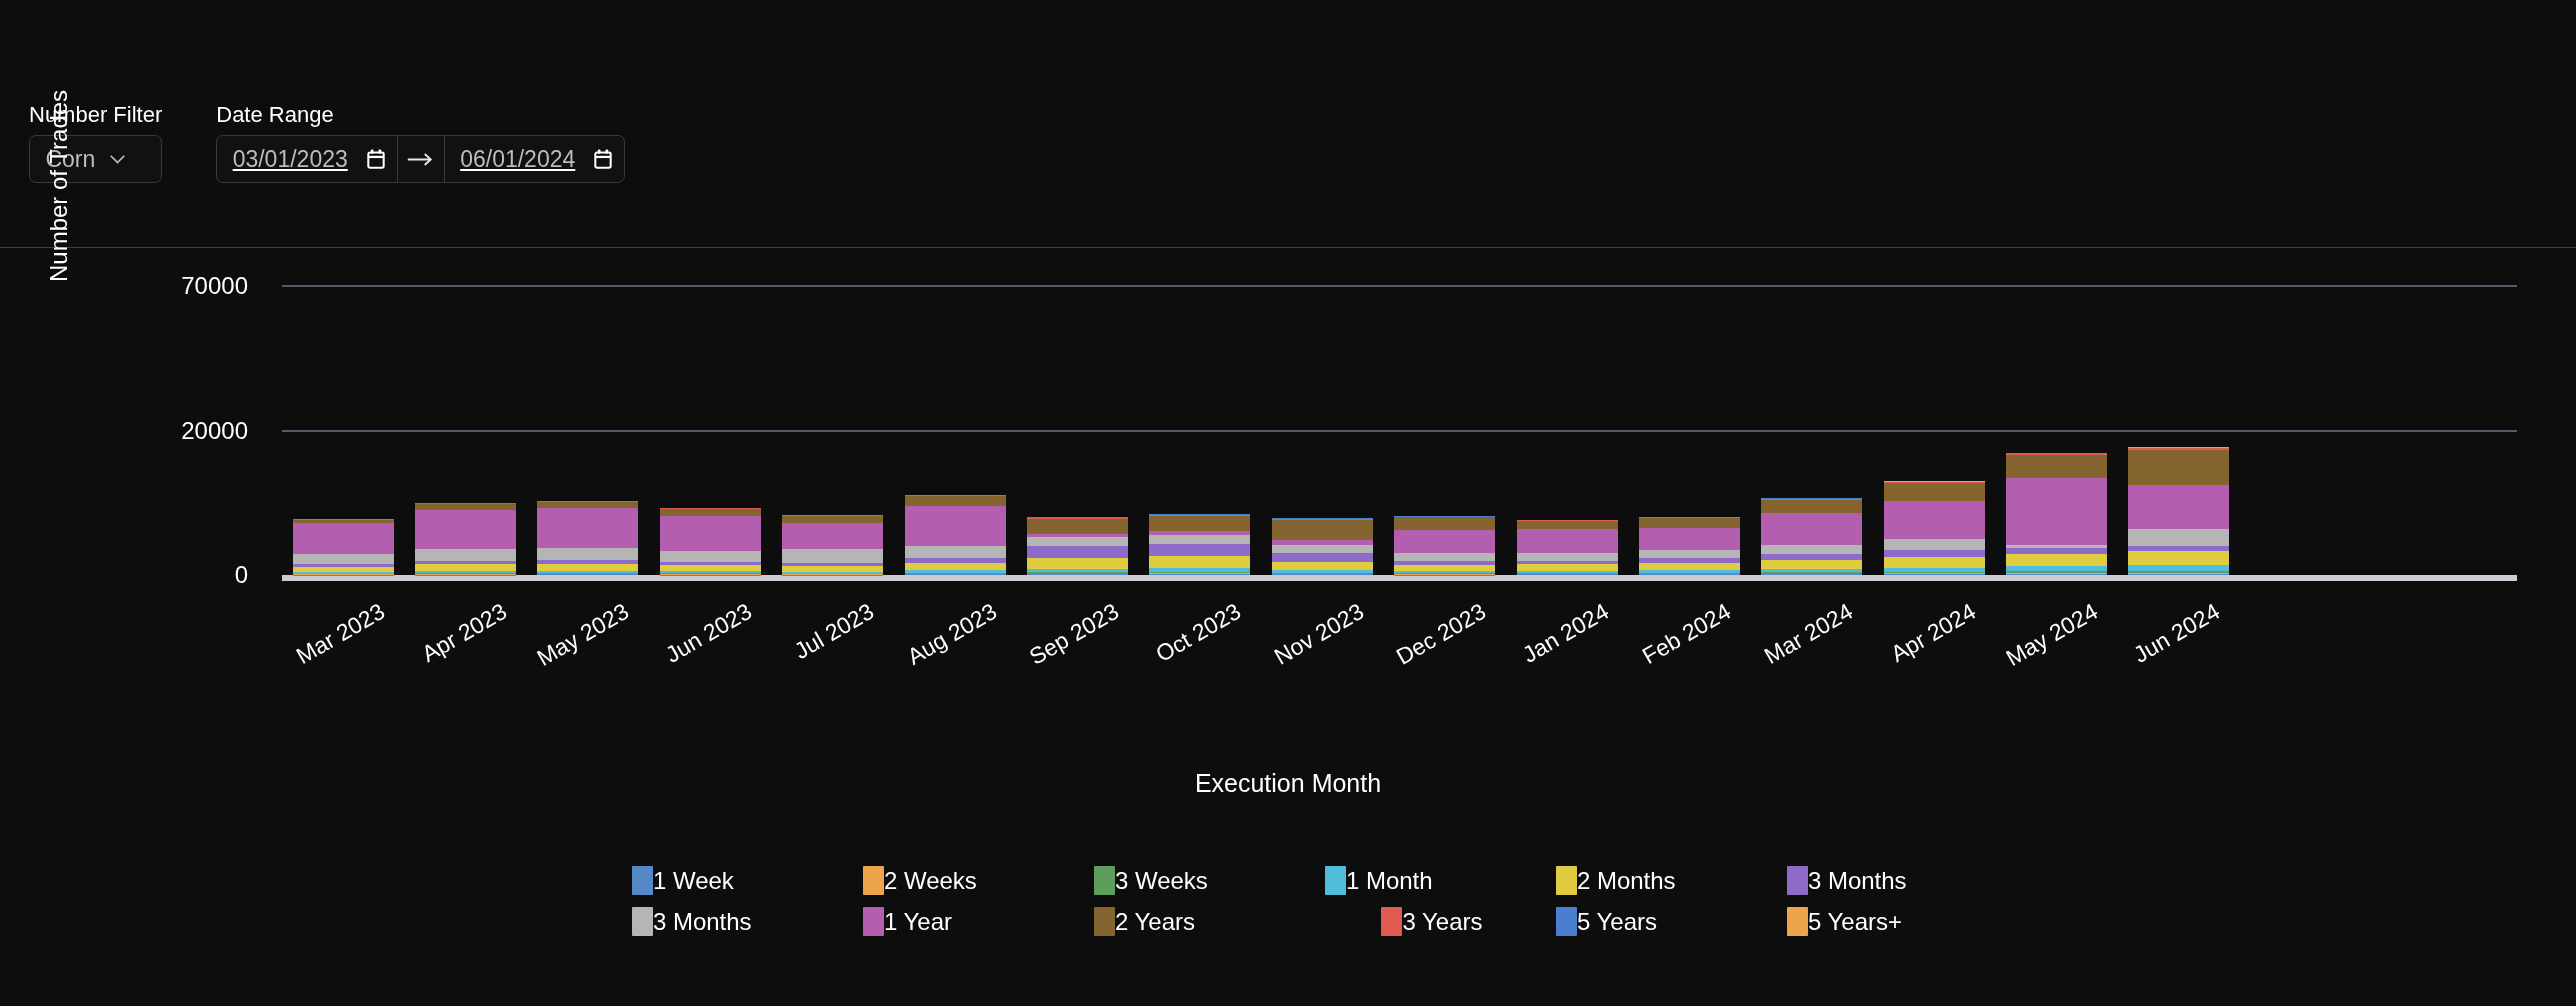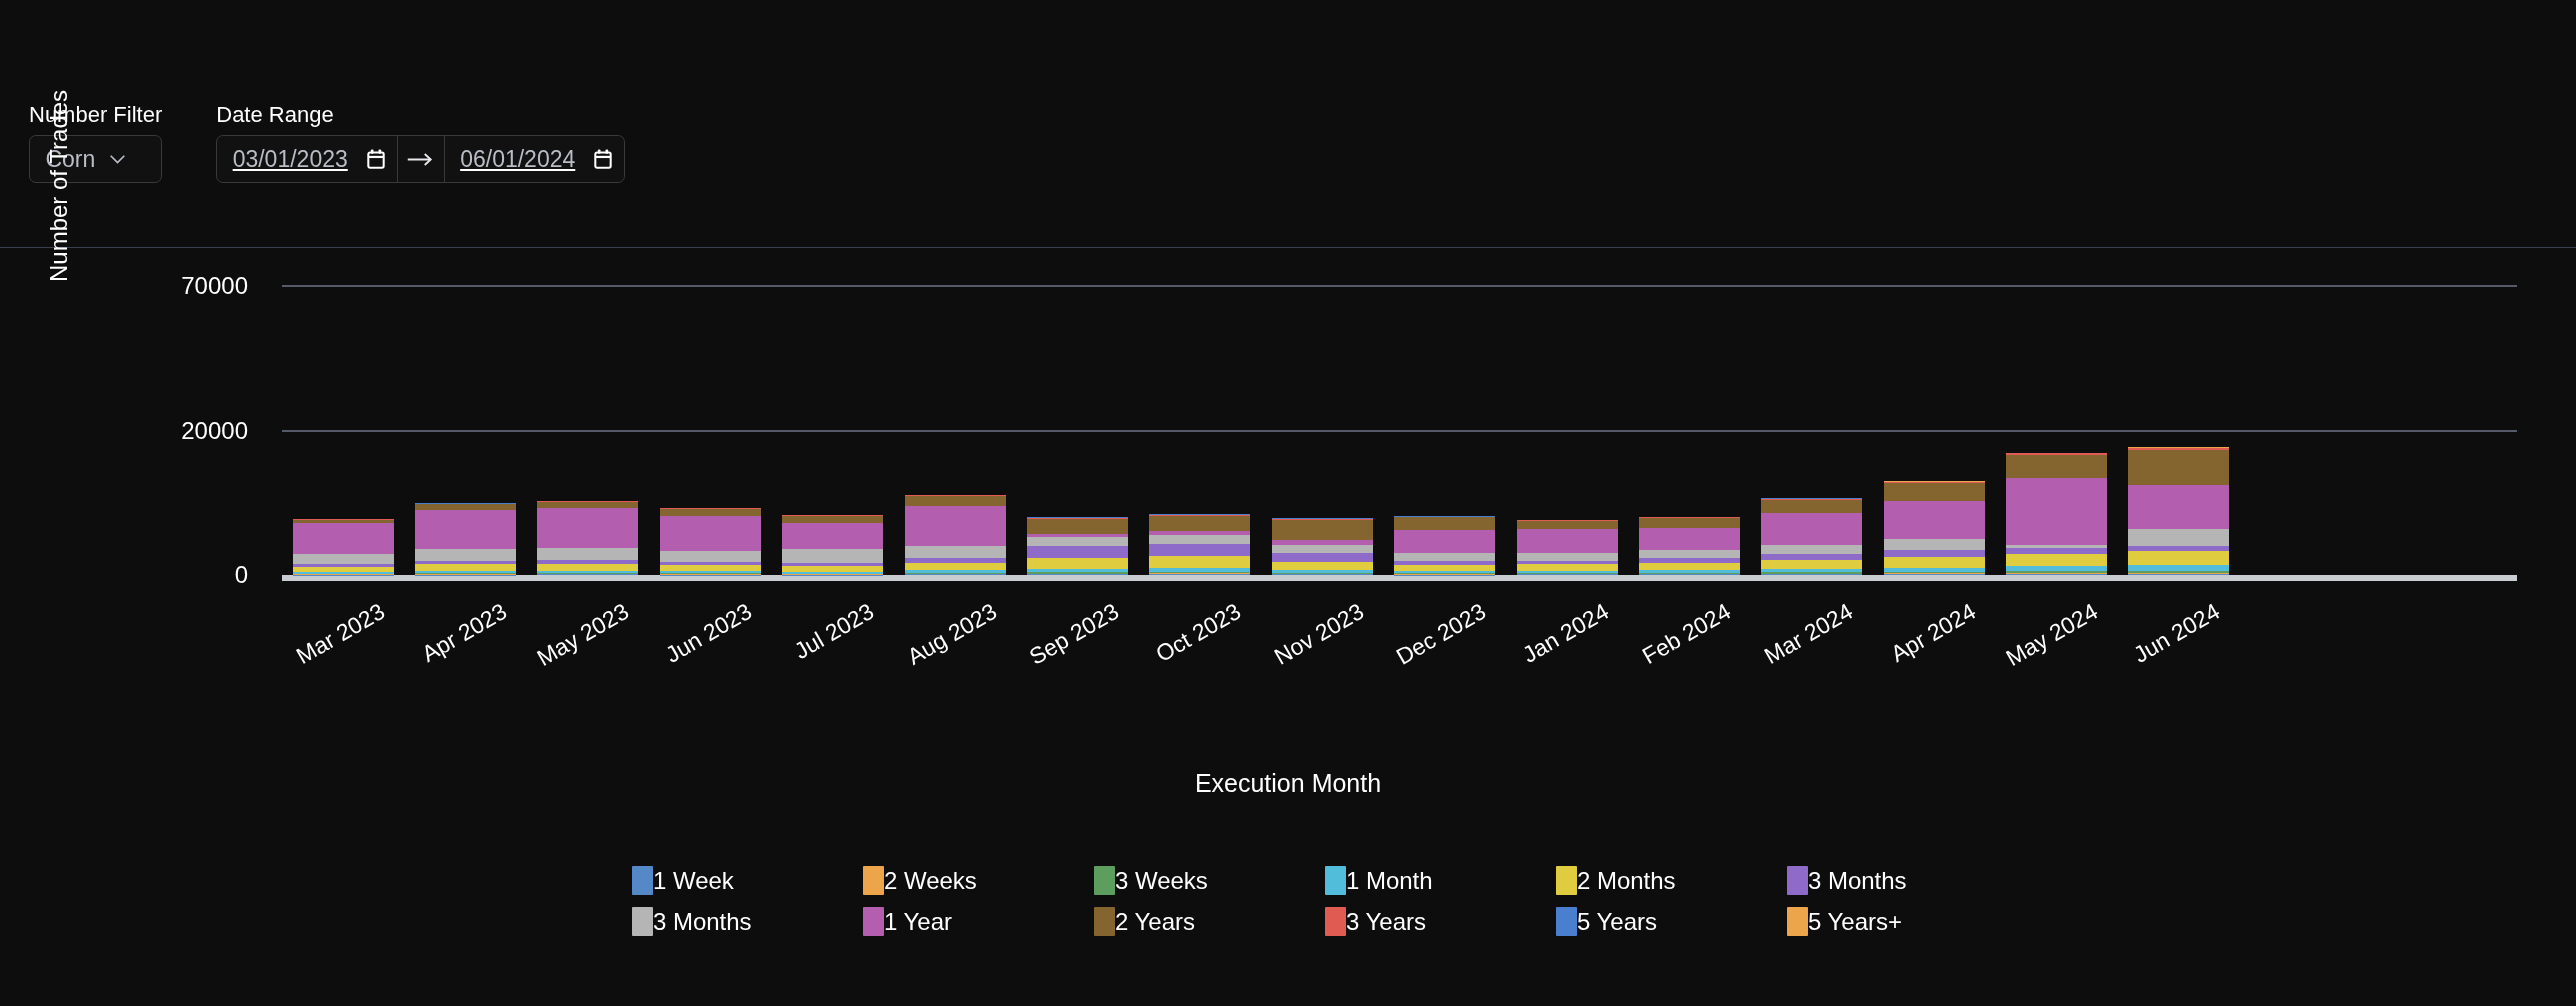--- a/index.html
+++ b/index.html
@@ -461,21 +461,21 @@
           <span class="legend-text">3 Months</span>
         </div>
         <div class="legend-item" style="width: 158px; margin-right: 73px;">
           <span class="swatch" style="background: rgb(179, 94, 174);"></span>
           <span class="legend-text">1 Year</span>
         </div>
         <div class="legend-item" style="width: 158px; margin-right: 73px;">
           <span class="swatch" style="background: rgb(132, 101, 47);"></span>
           <span class="legend-text">2 Years</span>
         </div>
-        <div class="legend-item" style="width: 158px; margin-right: 73px;">
+        <div class="legend-item" style="width: 158px; margin-right: 73px; justify-content: flex-end;">
           <span class="swatch" style="background: rgb(224, 91, 82);"></span>
           <span class="legend-text">3 Years</span>
         </div>
         <div class="legend-item" style="width: 158px; margin-right: 73px;">
           <span class="swatch" style="background: rgb(74, 127, 208);"></span>
           <span class="legend-text">5 Years</span>
         </div>
         <div class="legend-item" style="width: 158px;">
           <span class="swatch" style="background: rgb(237, 165, 75);"></span>
           <span class="legend-text">5 Years+</span>

